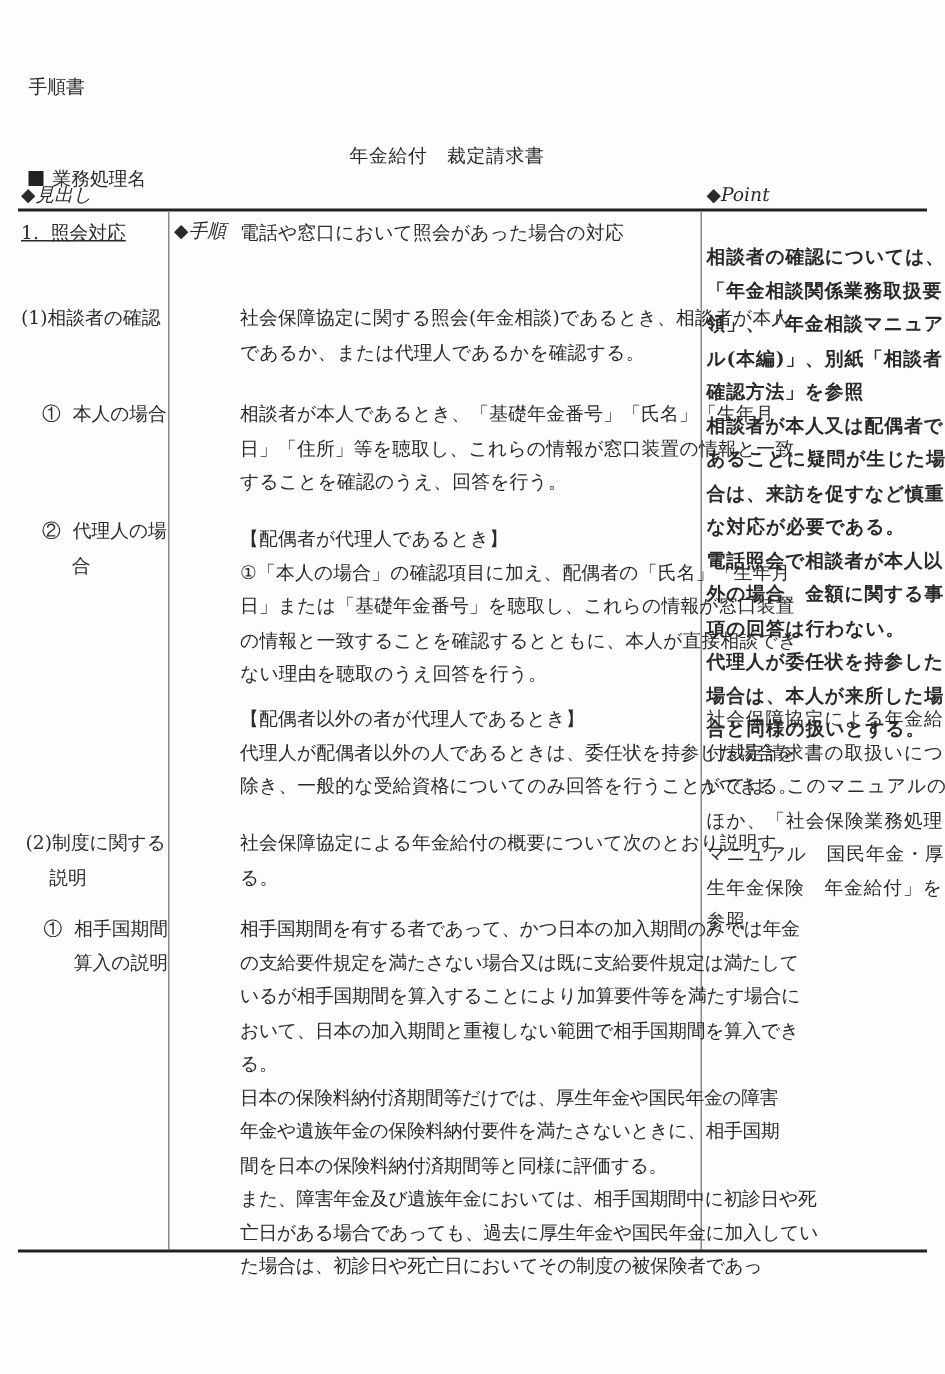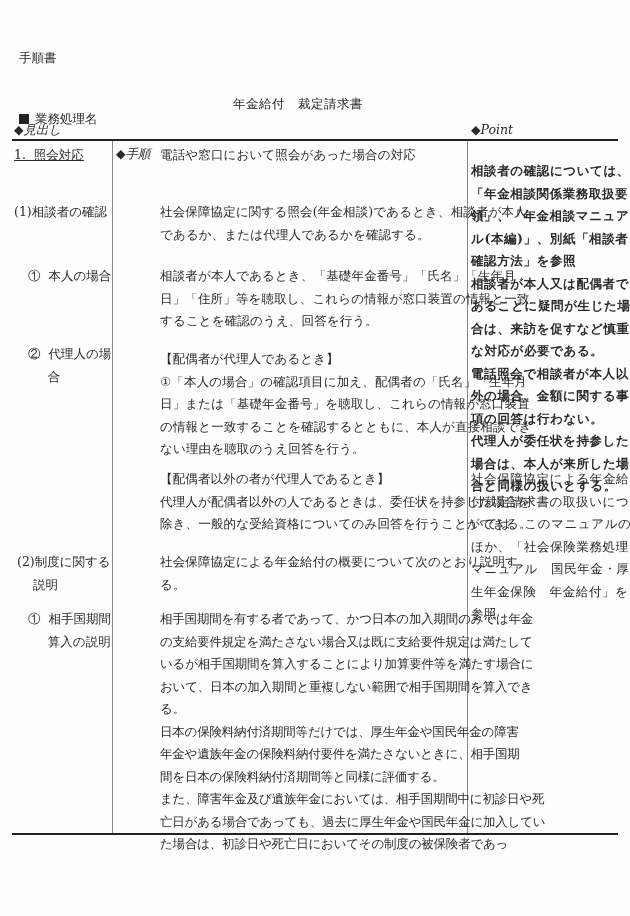--- a/index.html
+++ b/index.html
@@ -89,21 +89,21 @@
 
 <div class="cell c2" style="top:468px;">【配偶者以外の者が代理人であるとき】
 代理人が配偶者以外の人であるときは、委任状を持参した場合を
 除き、一般的な受給資格についてのみ回答を行うことができる。</div>
 
 <div class="cell c1" style="top:551px; left:17px;">(2)制度に関する
     説明</div>
 <div class="cell c2" style="top:551px;">社会保障協定による年金給付の概要について次のとおり説明す
 る。</div>
 
-<div class="cell c1" style="top:608px; left:28px;">①  相手国期間
+<div class="cell c1" style="top:608px; left:16px;text-align:right;">①  相手国期間
      算入の説明</div>
 <div class="cell c2" style="top:608px; letter-spacing:-0.2px;">相手国期間を有する者であって、かつ日本の加入期間のみでは年金
 の支給要件規定を満たさない場合又は既に支給要件規定は満たして
 いるが相手国期間を算入することにより加算要件等を満たす場合に
 おいて、日本の加入期間と重複しない範囲で相手国期間を算入でき
 る。
 日本の保険料納付済期間等だけでは、厚生年金や国民年金の障害
 年金や遺族年金の保険料納付要件を満たさないときに、相手国期
 間を日本の保険料納付済期間等と同様に評価する。
 また、障害年金及び遺族年金においては、相手国期間中に初診日や死

